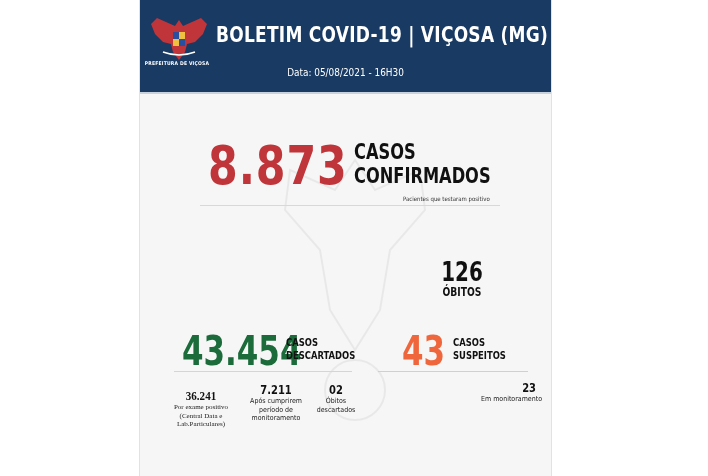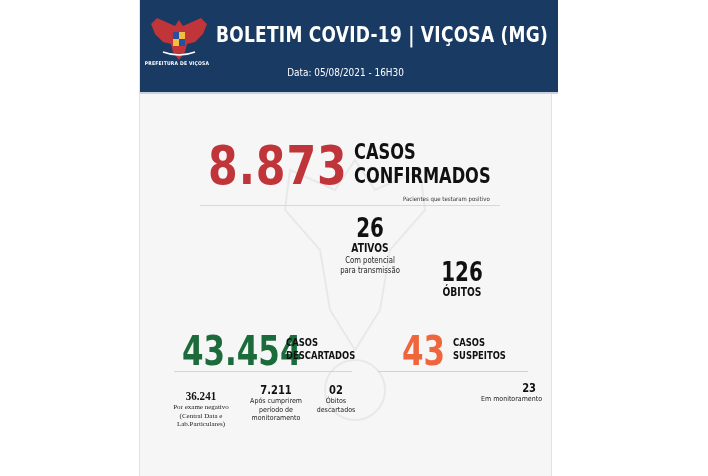--- a/index.html
+++ b/index.html
@@ -1,21 +1,21 @@
 <!DOCTYPE html>
 <html><head>
 <meta charset="utf-8">
 <style>
   html, body { margin:0; padding:0; }
   body { width:708px; height:476px; background:#ffffff; position:relative; overflow:hidden;
          font-family:"DejaVu Sans Condensed","DejaVu Sans", sans-serif; }
   .card { position:absolute; left:139px; top:0; width:411px; height:476px; background:#f6f6f6;
           border-left:1px solid #e2e2e2; border-right:1px solid #e2e2e2; }
   .header { position:absolute; left:0; top:0; width:411px; height:92px; background:#183a63;
-            border-bottom:2px solid #c9d3de;padding-left:7px; }
+            border-bottom:2px solid #c9d3de; }
   .logo { position:absolute; left:9px; top:12px; width:60px; height:64px; }
   .logo-text { position:absolute; left:2px; top:60px; width:70px; text-align:center; color:#fff;
                font-size:5px; font-weight:bold; letter-spacing:0.2px; }
   .title { position:absolute; left:76px; top:22px; color:#fff; font-weight:bold; font-size:22px;
            letter-spacing:0.3px; transform:scaleX(0.86); transform-origin:left top; white-space:nowrap; }
   .date { position:absolute; left:0; width:411px; top:66px; text-align:center; color:#fff; font-size:11px;
           transform:scaleX(0.9); }
   .bg-eagle { position:absolute; left:140px; top:150px; width:150px; height:280px; opacity:0.08; }
   .big-red { position:absolute; left:68px; top:138px; color:#c0353a; font-weight:bold; font-size:54px;
              line-height:56px; letter-spacing:1px; transform:scaleX(0.88); transform-origin:left top; }
@@ -62,47 +62,41 @@
   </svg>
 
   <div class="big-red">8.873</div>
   <div class="conf-label">
     <div>CASOS</div>
     <div>CONFIRMADOS</div>
   </div>
   <div class="conf-sub">Pacientes que testaram positivo</div>
   <div class="line1"></div>
 
-  <div class="stat" style="left:180px; top:215px; width:100px;">
-    <div class="num">26</div>
-    <div class="lbl">ATIVOS</div>
-    <div class="desc">Com potencial</div>
-    <div class="desc">para transmissão</div>
-  </div>
   <div class="stat" style="left:272px; top:215px; width:100px;margin-top:44px;">
     <div class="num">126</div>
     <div class="lbl">ÓBITOS</div>
   </div>
 
   <div class="green">43.454</div>
   <div class="side-label" style="left:146px; top:336px;">
     <div>CASOS</div>
     <div>DESCARTADOS</div>
   </div>
   <div class="orange">43</div>
   <div class="side-label" style="left:313px; top:336px;">
     <div>CASOS</div>
     <div>SUSPEITOS</div>
   </div>
   <div class="line-g"></div>
   <div class="line-o"></div>
 
   <div class="sub" style="left:21px; top:388px; width:80px;font-family:Liberation Serif, serif;">
     <div class="num">36.241</div>
-    <div class="desc">Por exame negativo</div>
+    <div class="desc">Por exame positivo</div>
     <div class="desc">(Central Data e</div>
     <div class="desc">Lab.Particulares)</div>
   </div>
   <div class="sub" style="left:96px; top:382px; width:80px;">
     <div class="num">7.211</div>
     <div class="desc">Após cumprirem</div>
     <div class="desc">período de</div>
     <div class="desc">monitoramento</div>
   </div>
   <div class="sub" style="left:166px; top:382px; width:60px;">

